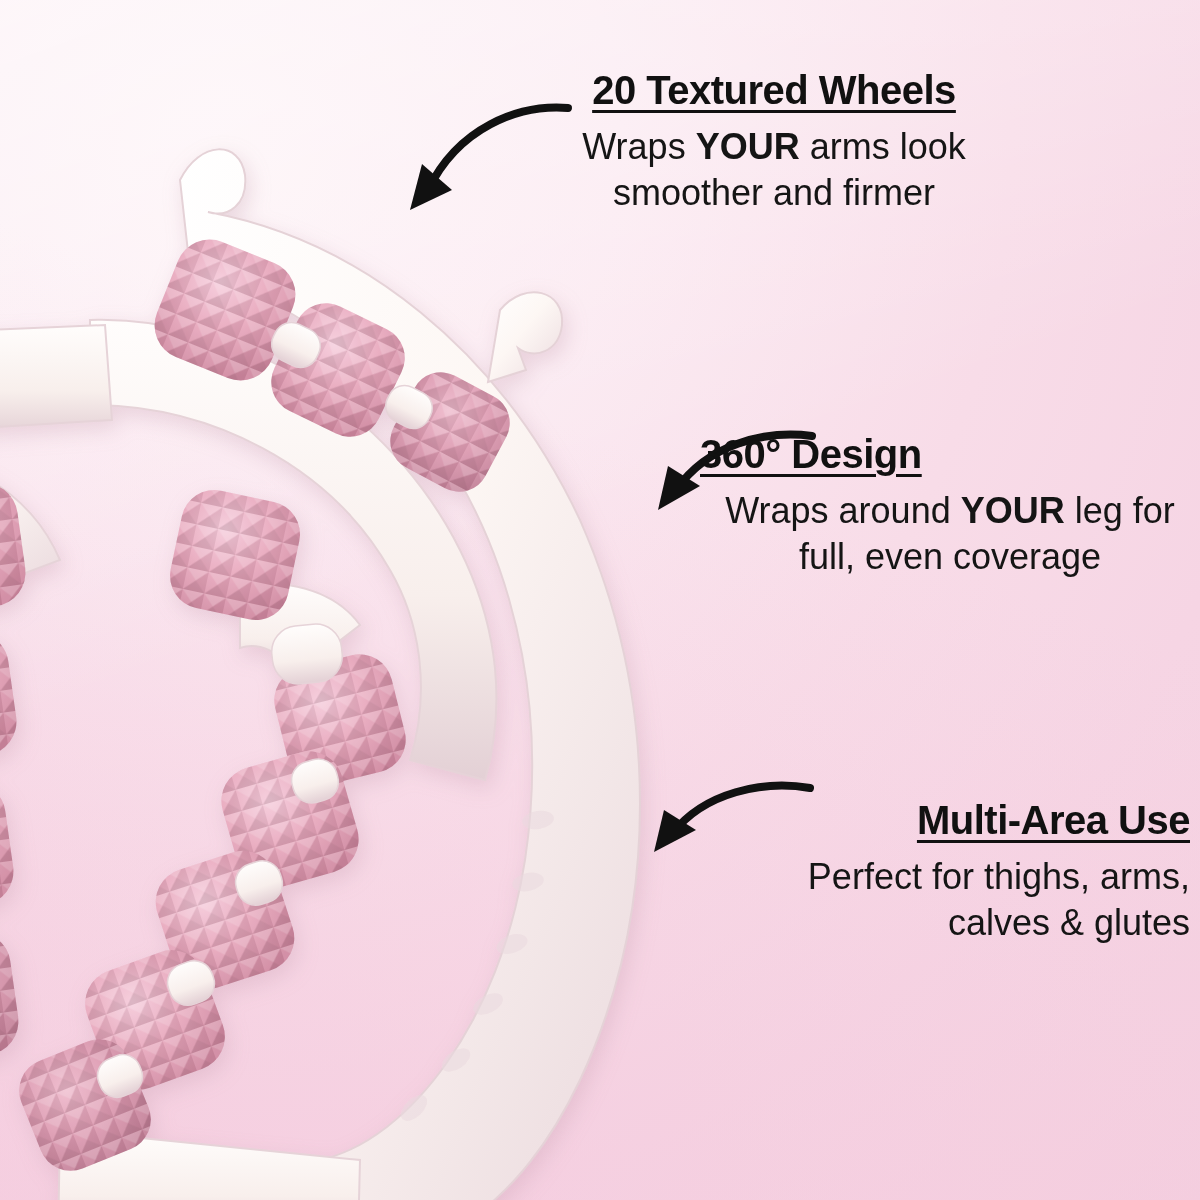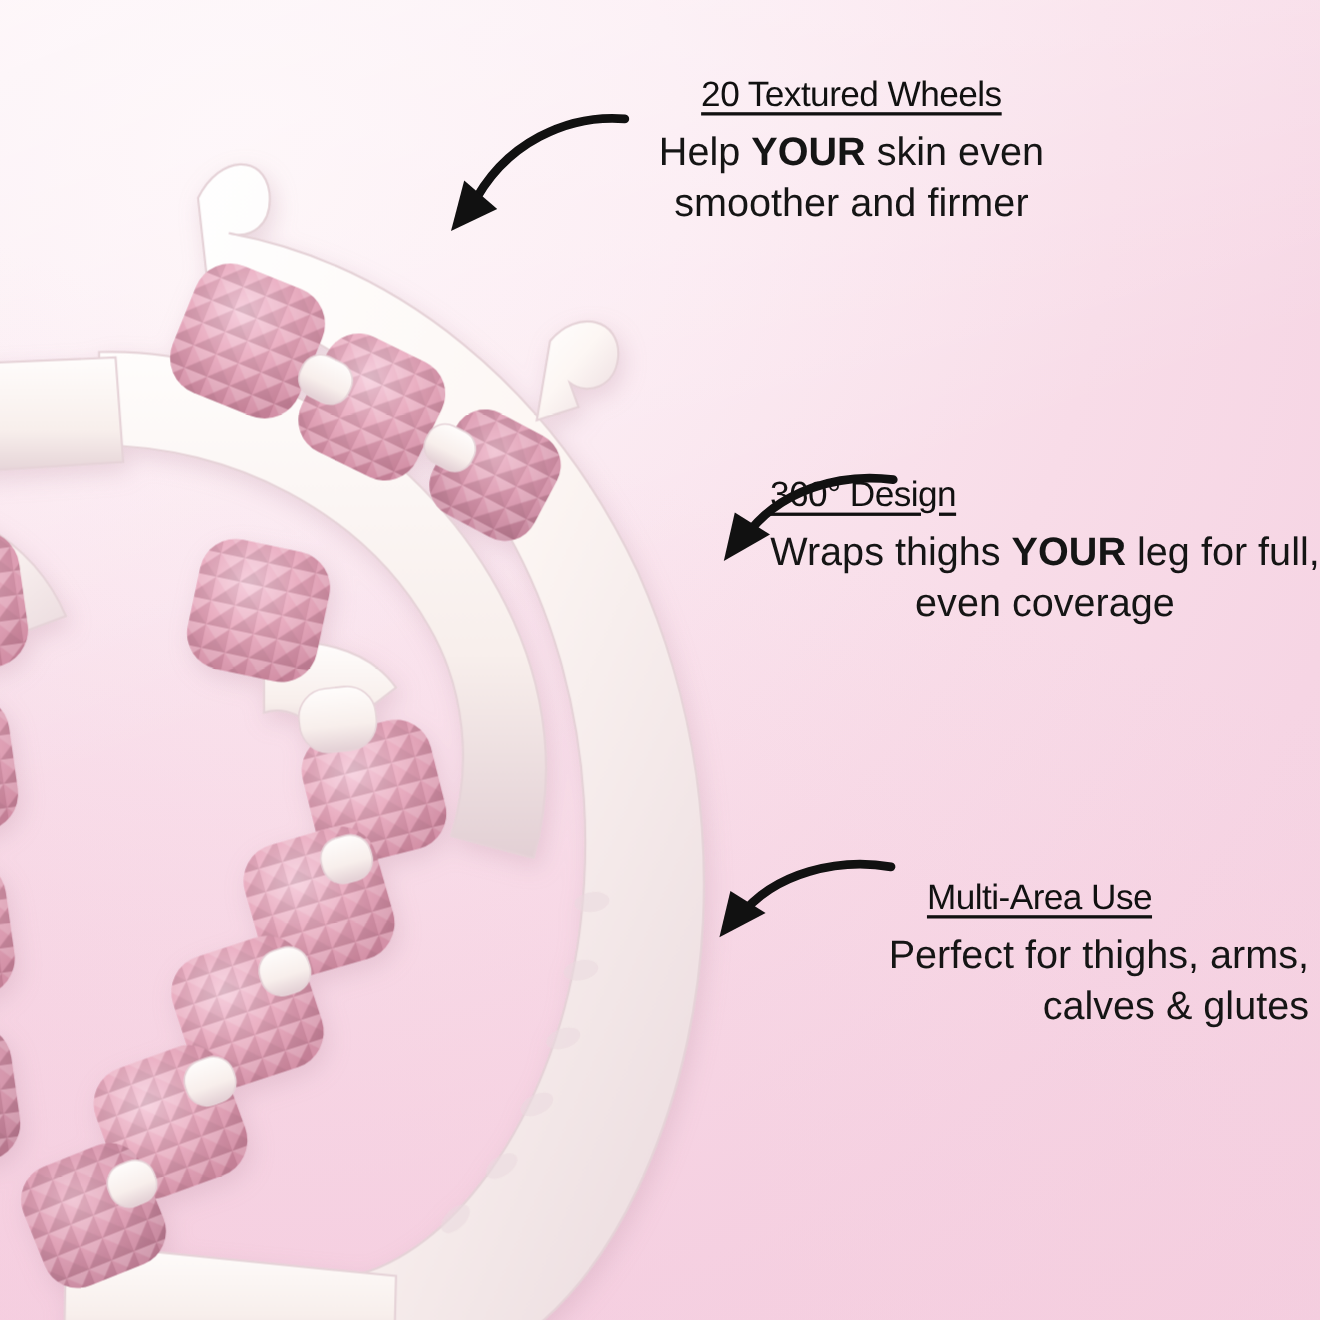--- a/index.html
+++ b/index.html
@@ -34,22 +34,22 @@
     height: 1120px;
   }
   #product svg { display: block; }
 
   
   .callout {
     position: absolute;
     color: #111111;
   }
   .callout .headline {
-    font-weight: normal;
-    font-size: 32px;
+    font-weight: bold;
+    font-size: 40px;
     letter-spacing: -0.5px;
     text-decoration: underline;
     text-underline-offset: 6px;
     text-decoration-thickness: 3px;
     white-space: nowrap;
     line-height: 1.1;
   }
   .callout .body {
     font-size: 36px;
     line-height: 1.28;
@@ -75,21 +75,21 @@
   }
   #callout-design .headline { text-align: left; }
   #callout-design .body { text-align: center; }
 
   #callout-multi {
     left: 700px;
     top: 798px;
     width: 490px;
     text-align: center;
   }
-  #callout-multi .headline { text-align: center; }
+  #callout-multi .headline { text-align: right; }
   #callout-multi .body { text-align: right; }
 
   .arrow {
     position: absolute;
     pointer-events: none;
   }
   #arrow-1 { left: 398px; top: 98px; width: 180px; height: 120px; }
   #arrow-2 { left: 650px; top: 428px; width: 170px; height: 90px; }
   #arrow-3 { left: 648px; top: 778px; width: 170px; height: 80px; }
 </style>
@@ -253,31 +253,31 @@
     </svg>
   </div>
 
   <svg id="arrow-1" class="arrow" viewBox="0 0 180 120">
     <path d="M170 10 C 120 6, 60 30, 30 92" stroke="#111111" stroke-width="8" fill="none" stroke-linecap="round"></path>
     <path d="M12 112 L 24 66 L 54 92 Z" fill="#111111"></path>
   </svg>
 
   <div class="callout" id="callout-wheels">
     <div class="headline">20 Textured Wheels</div>
-    <div class="body"><span>Help </span><b>YOUR</b><span> skin even smoother and firmer</span></div>
+    <div class="body"><span>Wraps </span><b>YOUR</b><span> arms look smoother and firmer</span></div>
   </div>
 
   <svg id="arrow-2" class="arrow" viewBox="0 0 170 90">
     <path d="M162 8 C 115 2, 58 16, 26 62" stroke="#111111" stroke-width="8" fill="none" stroke-linecap="round"></path>
     <path d="M8 82 L 18 38 L 50 58 Z" fill="#111111"></path>
   </svg>
 
   <div class="callout" id="callout-design">
     <div class="headline">360° Design</div>
-    <div class="body"><span>Wraps thighs </span><b>YOUR</b><span> leg for full, even coverage</span></div>
+    <div class="body"><span>Wraps around </span><b>YOUR</b><span> leg for full, even coverage</span></div>
   </div>
 
   <svg id="arrow-3" class="arrow" viewBox="0 0 170 80">
     <path d="M162 10 C 116 2, 56 14, 24 56" stroke="#111111" stroke-width="8" fill="none" stroke-linecap="round"></path>
     <path d="M6 74 L 16 32 L 48 52 Z" fill="#111111"></path>
   </svg>
 
   <div class="callout" id="callout-multi">
     <div class="headline">Multi-Area Use</div>
     <div class="body"><span>Perfect for thighs, arms, calves &amp; glutes</span><b></b><span></span></div>

